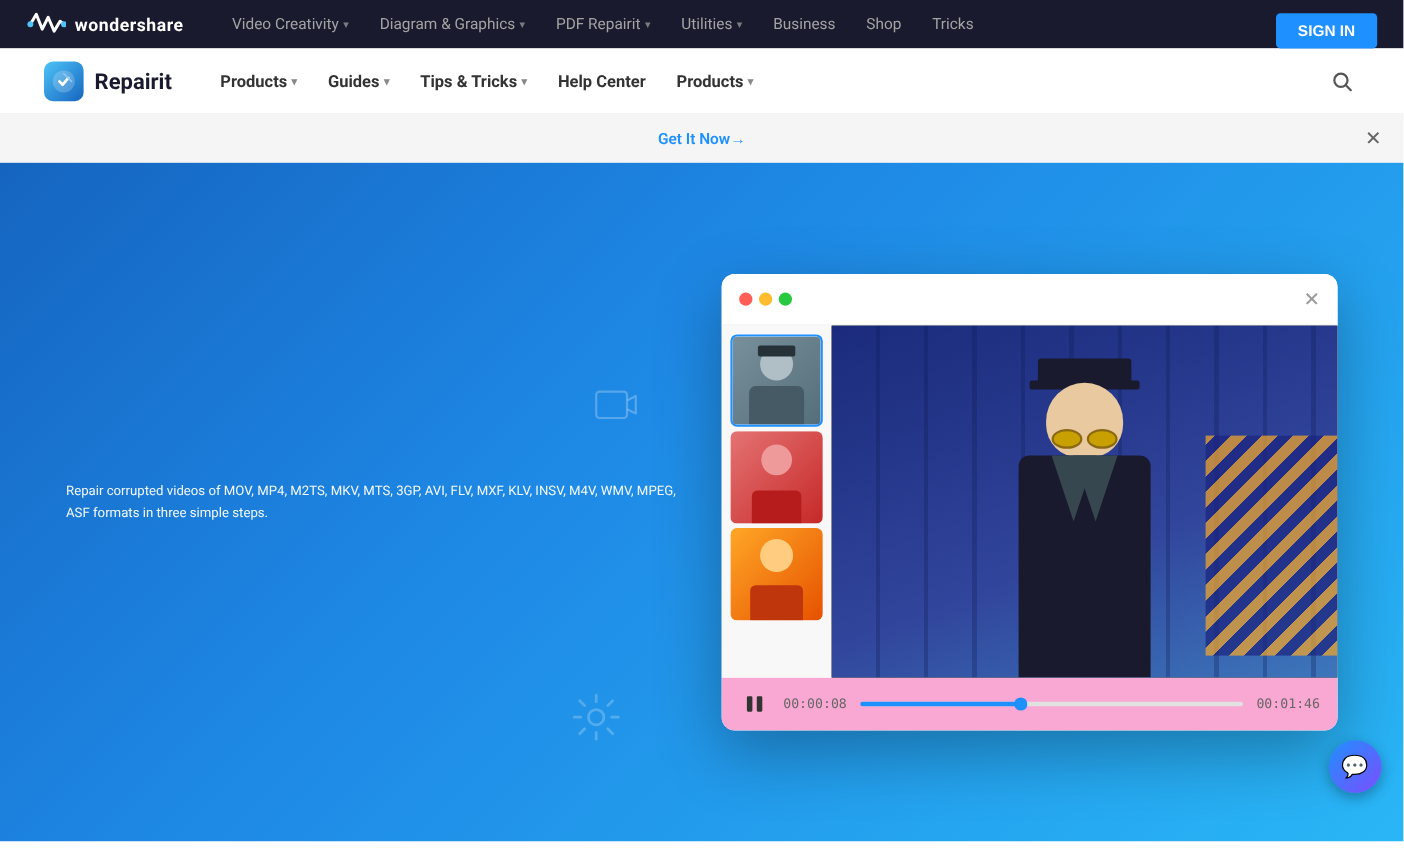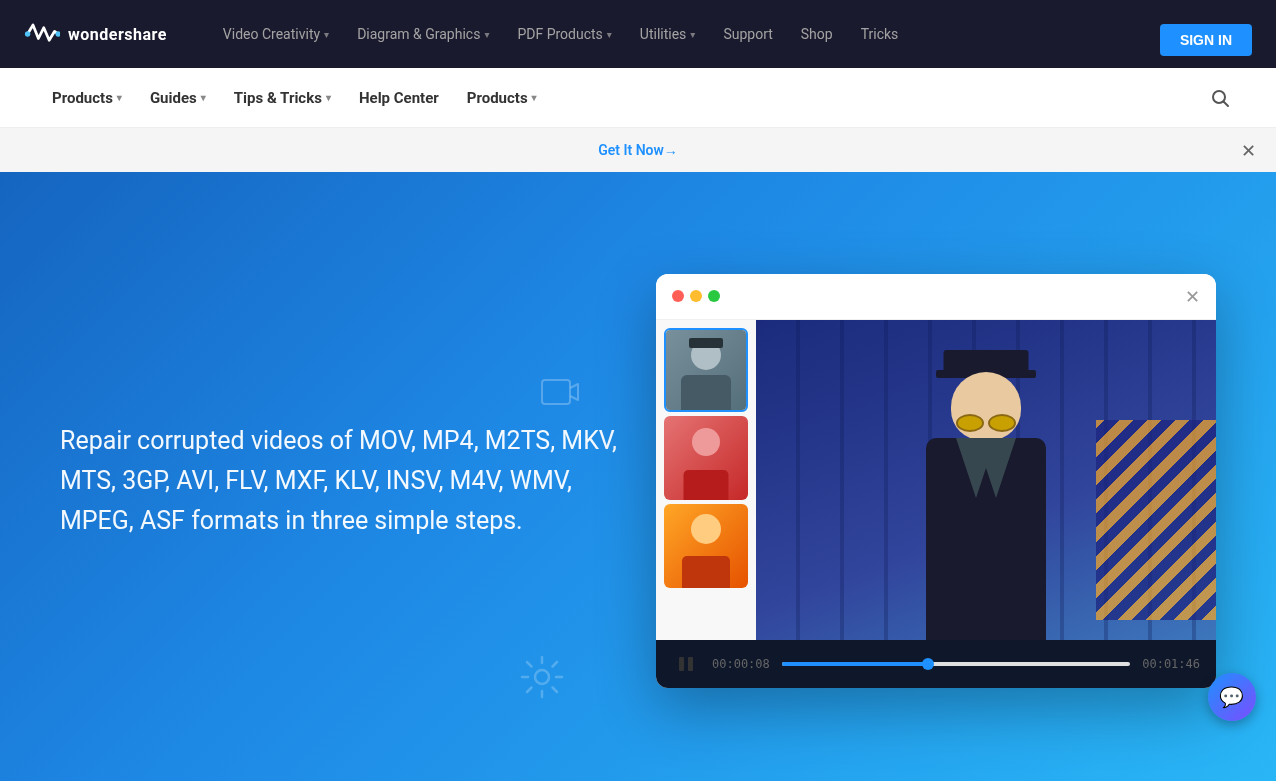--- a/index.html
+++ b/index.html
@@ -1,25 +1,25 @@
 <!DOCTYPE html>
 <html><head>
   <meta charset="utf-8">
   <style>
     * { margin: 0; padding: 0; box-sizing: border-box; }
     body { font-family: -apple-system, BlinkMacSystemFont, 'Segoe UI', Roboto, sans-serif; width: 1276px; overflow-x: hidden; }
 
     
     .top-nav {
       background: #1a1a2e;
-      height: 68px;
+      height: 44px;
       display: flex;
       align-items: center;
       padding: 0 24px;
-      gap: 12px;
+      gap: 0;
     }
     .top-nav .logo {
       display: flex;
       align-items: center;
       gap: 8px;
       margin-right: 32px;
     }
     .logo-icon {
       width: 36px;
       height: 36px;
@@ -165,21 +165,21 @@
       z-index: 2;
     }
     .hero-title {
       font-size: 64px;
       font-weight: 800;
       color: white;
       line-height: 1.1;
       margin-bottom: 24px;
     }
     .hero-subtitle {
-      font-size: 25px;
+      font-size: 12px;
       color: rgba(255,255,255,0.95);
       line-height: 1.6;
       max-width: 560px;
     }
 
     
     .float-icon {
       position: absolute;
       opacity: 0.5;
       color: rgba(255,255,255,0.6);
@@ -383,21 +383,21 @@
       top: 0;
       right: 30px;
       width: 0;
       height: 0;
       border-left: 20px solid transparent;
       border-right: 20px solid transparent;
       border-top: 60px solid #37474f;
     }
 
     .video-controls {
-      background: #0f172a;
+      background: #f9a8d4;
       padding: 10px 16px;
       display: flex;
       align-items: center;
       gap: 12px;
     }
     .play-btn {
       width: 28px;
       height: 28px;
       display: flex;
       align-items: center;
@@ -475,43 +475,53 @@
   <div class="top-nav-links">
     <div class="top-nav-item">
       <span>Video Creativity</span>
       <span class="chevron">▾</span>
     </div>
     <div class="top-nav-item">
       <span>Diagram &amp; Graphics</span>
       <span class="chevron">▾</span>
     </div>
     <div class="top-nav-item">
-      <span>PDF Products</span>
+      <span>PDF Repairit</span>
       <span class="chevron">▾</span>
     </div>
     <div class="top-nav-item">
       <span>Utilities</span>
       <span class="chevron">▾</span>
     </div>
     <div class="top-nav-item">
-      <span>Support</span>
+      <span>Business</span>
     </div>
     <div class="top-nav-item">
       <span>Shop</span>
     </div>
     <div class="top-nav-item">
       <span>Tricks</span>
     </div>
   </div>
   <div class="top-nav-right">
     <button class="sign-in-btn">SIGN IN</button>
   </div>
 </nav>
 
 <nav class="sub-nav">
+  <a class="sub-nav-logo">
+    <div class="sub-nav-logo-icon">
+      <svg width="22" height="22" viewBox="0 0 22 22" fill="none">
+        <circle cx="11" cy="11" r="10" fill="rgba(255,255,255,0.2)"></circle>
+        <path d="M7 11 L10 14 L15 8" stroke="white" stroke-width="2.5" stroke-linecap="round" stroke-linejoin="round"></path>
+        <path d="M11 4 L14 7 M18 11 L15 8" stroke="#90caf9" stroke-width="1.5" stroke-linecap="round"></path>
+      </svg>
+    </div>
+    <span class="sub-nav-logo-text">Repairit</span>
+  </a>
   <div class="sub-nav-links">
     <div class="sub-nav-item">
       <span>Products</span>
       <span class="chevron">▾</span>
     </div>
     <div class="sub-nav-item">
       <span>Guides</span>
       <span class="chevron">▾</span>
     </div>
     <div class="sub-nav-item">

